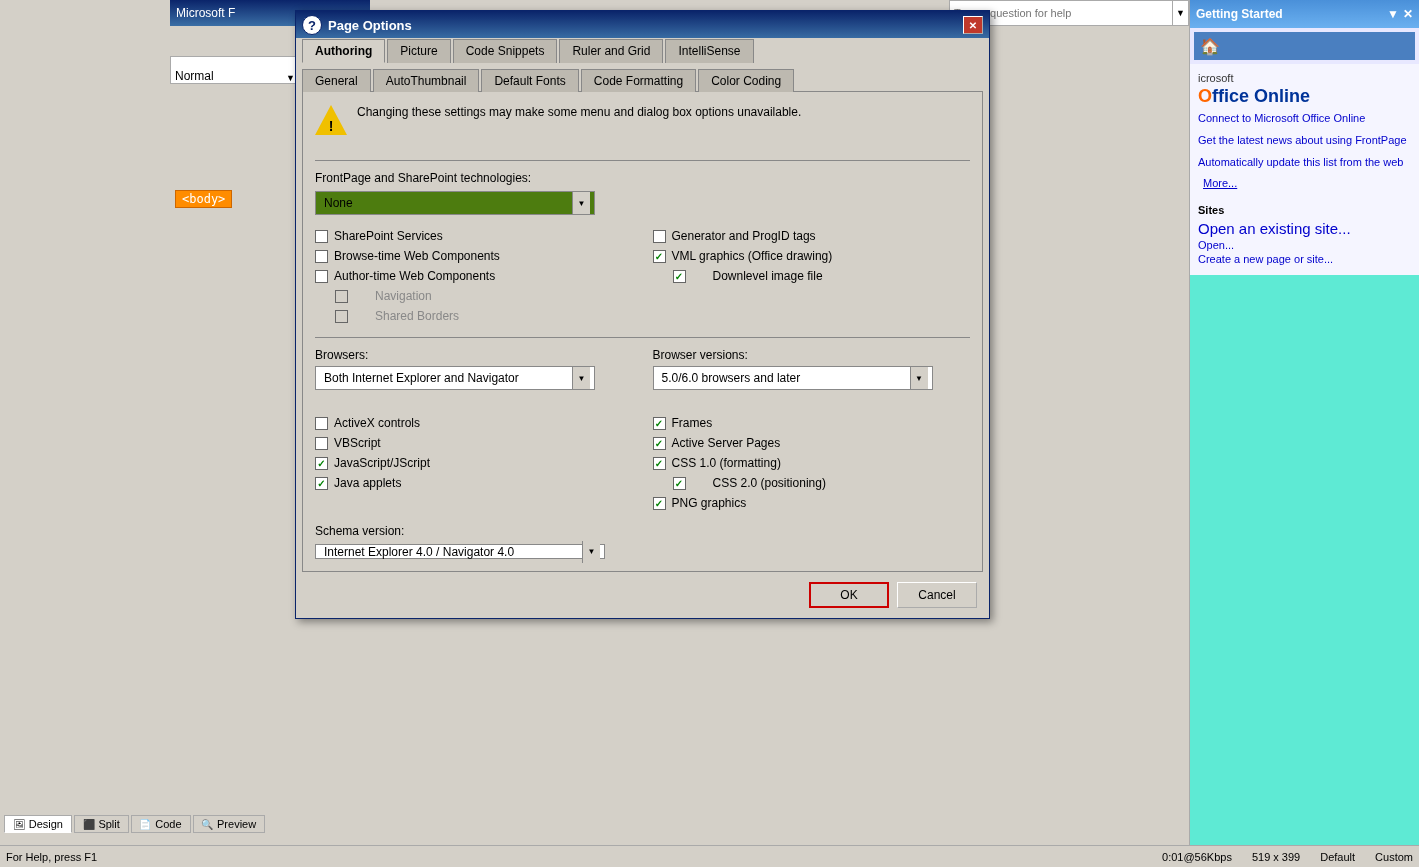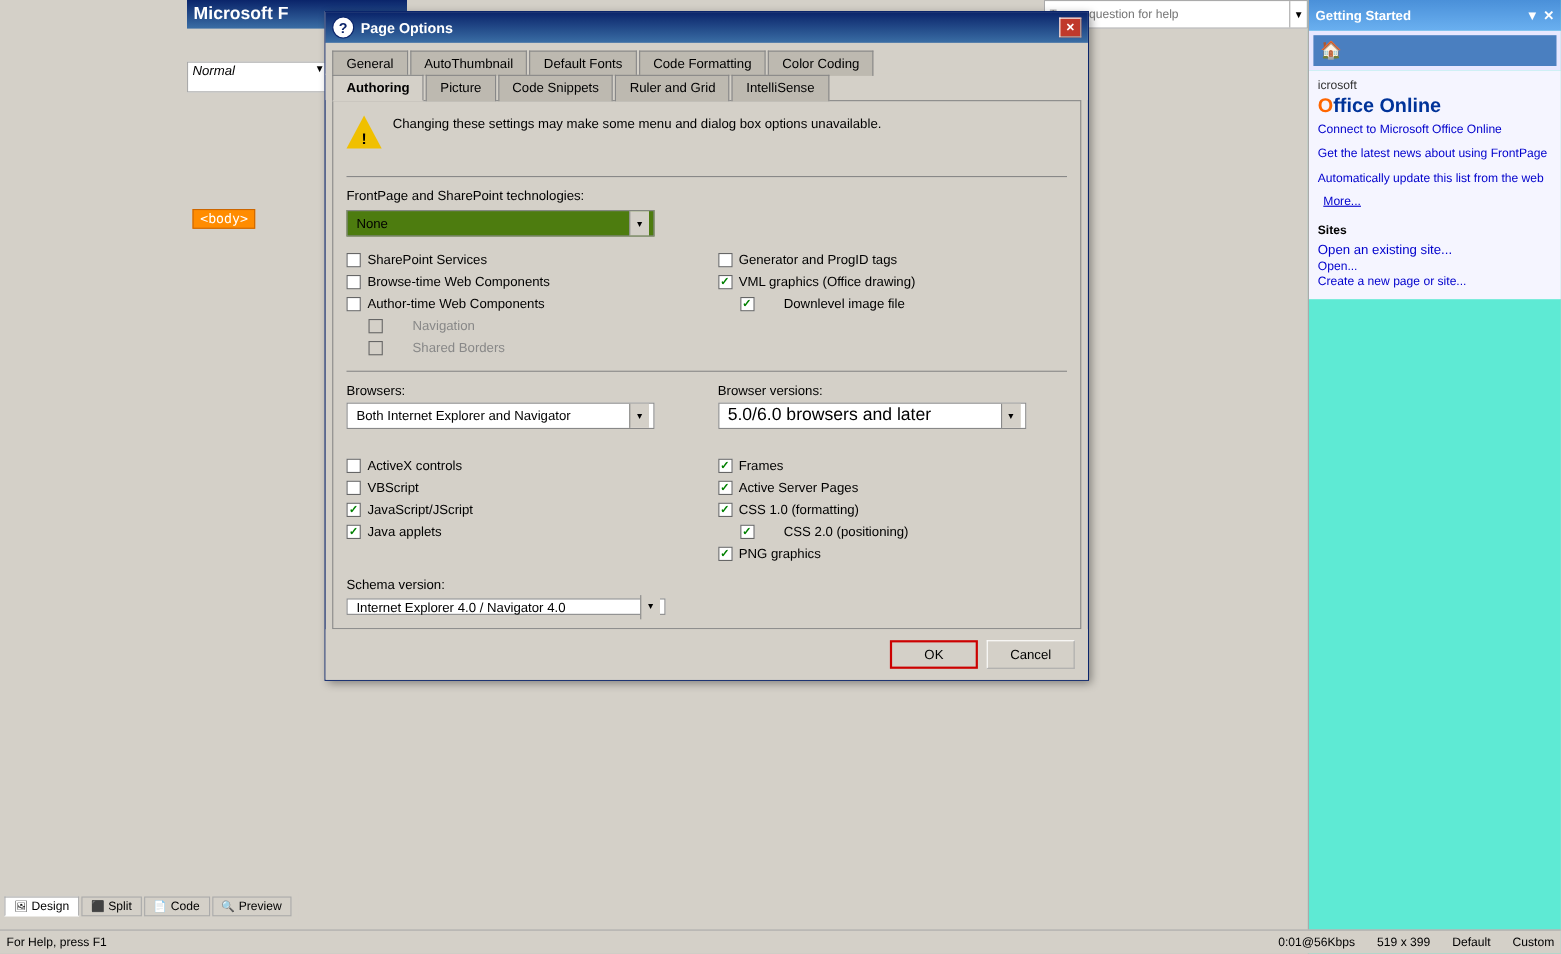--- a/index.html
+++ b/index.html
@@ -22,21 +22,21 @@
     }
 
     
     .app-titlebar {
       position: absolute;
       top: 0; left: 170px;
       width: 200px; height: 26px;
       background: linear-gradient(to bottom, #0a246a, #3a6ea5);
       display: flex; align-items: center;
       padding: 0 6px;
-      color: white; font-size: 16px; font-weight: bold;
+      color: white; font-size: 12px; font-weight: normal;
     }
 
     
     .right-panel {
       position: absolute;
       top: 0; right: 0;
       width: 230px; height: 100%;
       background: #5eead4;
       border-left: 1px solid #aaa;
     }
@@ -118,24 +118,23 @@
       justify-content: center; cursor: pointer; font-size: 9px;
     }
 
     
     .style-dropdown {
       position: absolute;
       top: 56px; left: 170px;
       width: 130px; height: 28px;
       background: white;
       border: 1px solid #aaa;
-      display: flex; align-items: flex-start;
+      display: flex; align-items: flex-end;
       padding: 0 4px;
       font-size: 12px;
-      font-style: italic;
     }
 
     
     .bottom-tabs {
       position: absolute;
       bottom: 30px; left: 0;
       display: flex; align-items: center;
       background: #d4d0c8;
       height: 26px;
       padding: 0 4px;
@@ -473,52 +472,52 @@
     <div class="right-panel-links">
       <div style="color:#0000cc;cursor:pointer;font-size:11px;margin:2px 0;">Connect to Microsoft Office Online</div>
       <div style="color:#0000cc;cursor:pointer;font-size:11px;margin:2px 0;">Get the latest news about using FrontPage</div>
       <div style="color:#0000cc;cursor:pointer;font-size:11px;margin:2px 0;">Automatically update this list from the web</div>
       <div style="color:#0000cc;cursor:pointer;font-size:11px;margin:2px 5px;text-decoration:underline;">More...</div>
     </div>
 
 
     <div class="sites-section" style="margin-top:10px;">
       <div style="font-size:11px;font-weight:bold;margin-bottom:4px;">Sites</div>
-      <div style="color:#0000cc;cursor:pointer;font-size:12px;margin:2px 0;">Open an existing site...</div>
+      <div style="color:#0000cc;cursor:pointer;font-size:15px;margin:2px 0;">Open an existing site...</div>
       <div style="color:#0000cc;cursor:pointer;font-size:11px;margin:2px 0;">Open...</div>
       <div style="color:#0000cc;cursor:pointer;font-size:11px;margin:2px 0;">Create a new page or site...</div>
     </div>
   </div>
 </div>
 
 <div class="dialog">
 
   <div class="dialog-titlebar">
     <div class="dialog-title">
       <div class="help-icon-circle">?</div>
       <span>Page Options</span>
     </div>
     <div class="dialog-controls">
       <button class="dialog-btn close">✕</button>
     </div>
   </div>
 
+  <div class="dialog-tabs" style="padding-top:0;margin-top:-1px;">
+    <div class="tab active">Authoring</div>
+    <div class="tab">Picture</div>
+    <div class="tab">Code Snippets</div>
+    <div class="tab">Ruler and Grid</div>
+    <div class="tab">IntelliSense</div>
+  </div>
   <div class="dialog-tabs">
     <div class="tab">General</div>
     <div class="tab">AutoThumbnail</div>
     <div class="tab">Default Fonts</div>
     <div class="tab">Code Formatting</div>
     <div class="tab">Color Coding</div>
-  </div>
-  <div class="dialog-tabs" style="padding-top:0;margin-top:-1px;">
-    <div class="tab active">Authoring</div>
-    <div class="tab">Picture</div>
-    <div class="tab">Code Snippets</div>
-    <div class="tab">Ruler and Grid</div>
-    <div class="tab">IntelliSense</div>
   </div>
 
   <div class="dialog-content">
 
     <div class="warning-box">
       <div class="warning-icon">
         <div style="position:relative;width:32px;height:32px;display:flex;align-items:center;justify-content:center;">
           <div style="width:0;height:0;border-left:16px solid transparent;border-right:16px solid transparent;border-bottom:30px solid #f0c000;position:absolute;"></div>
           <div style="position:absolute;bottom:2px;font-weight:bold;font-size:14px;color:#000;z-index:1;">!</div>
         </div>
@@ -584,21 +583,21 @@
         <div class="browser-col">
           <div class="browser-col-label">Browsers:</div>
           <div class="styled-select" style="width:280px;height:24px;border:1px solid #888;background:white;display:flex;align-items:center;">
             <span class="select-value" style="flex:1;padding:0 4px;font-size:12px;">Both Internet Explorer and Navigator</span>
             <div class="select-arrow" style="width:18px;height:22px;background:#d4d0c8;border-left:1px solid #888;display:flex;align-items:center;justify-content:center;font-size:8px;">▼</div>
           </div>
         </div>
         <div class="browser-col">
           <div class="browser-col-label">Browser versions:</div>
           <div class="styled-select" style="width:280px;height:24px;border:1px solid #888;background:white;display:flex;align-items:center;">
-            <span class="select-value" style="flex:1;padding:0 4px;font-size:16px;">5.0/6.0 browsers and later</span>
+            <span class="select-value" style="flex:1;padding:0 4px;font-size:12px;">5.0/6.0 browsers and later</span>
             <div class="select-arrow" style="width:18px;height:22px;background:#d4d0c8;border-left:1px solid #888;display:flex;align-items:center;justify-content:center;font-size:8px;">▼</div>
           </div>
         </div>
       </div>
     </div>
 
     <div class="checkboxes-section">
 
       <div class="checkbox-col">
         <div class="checkbox-row">

